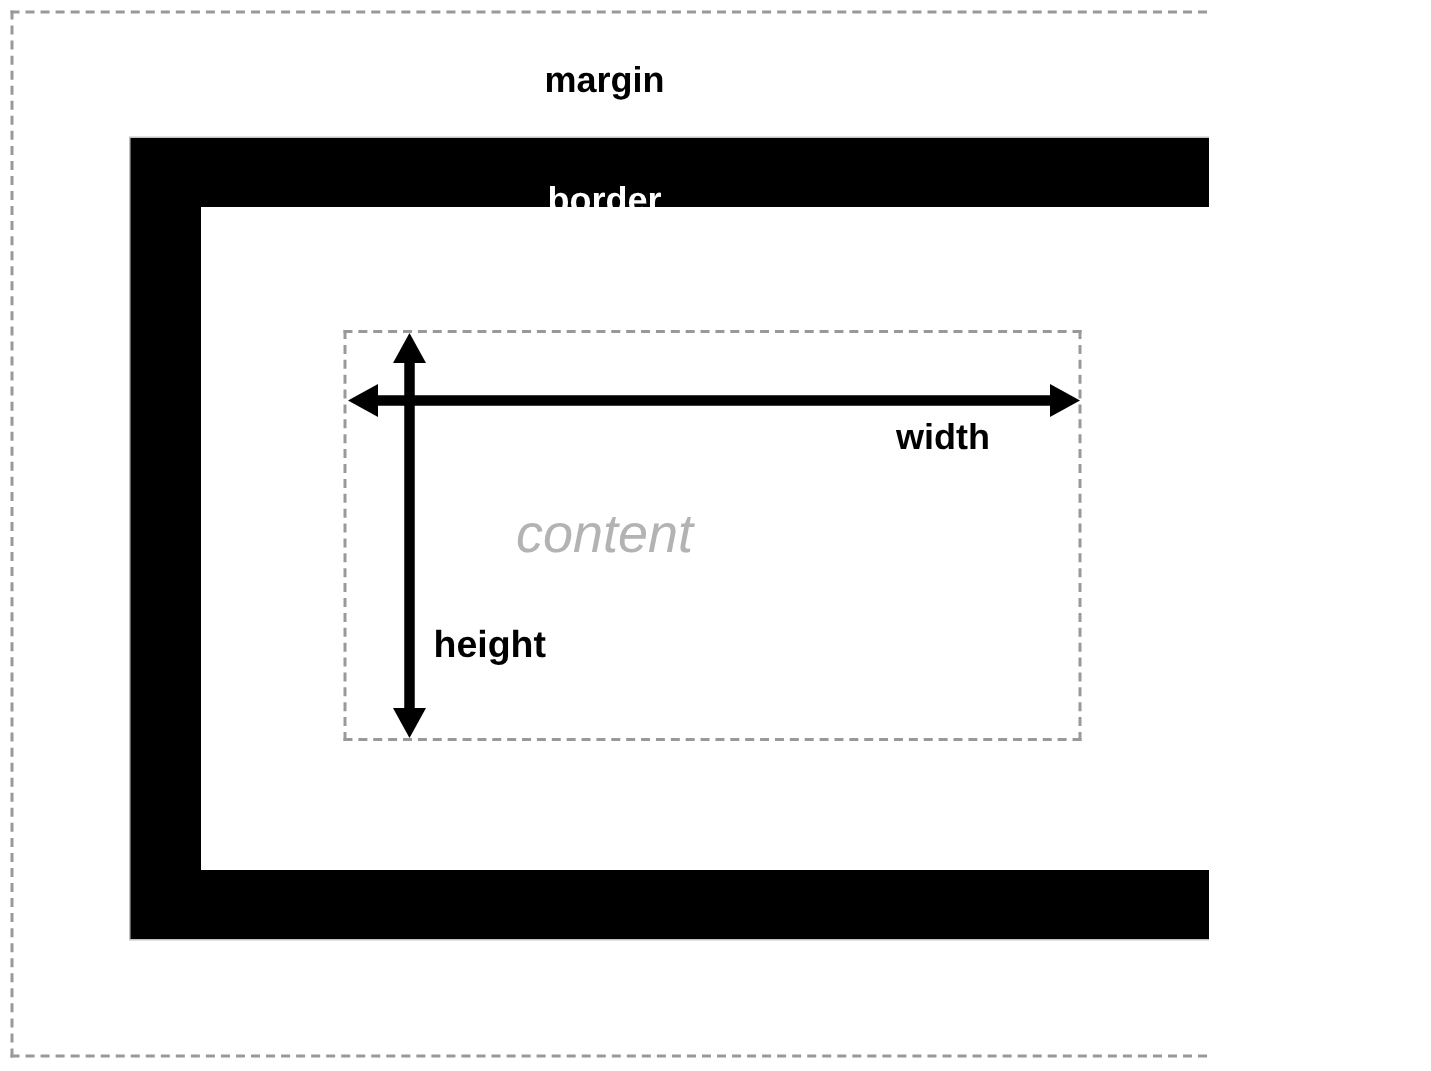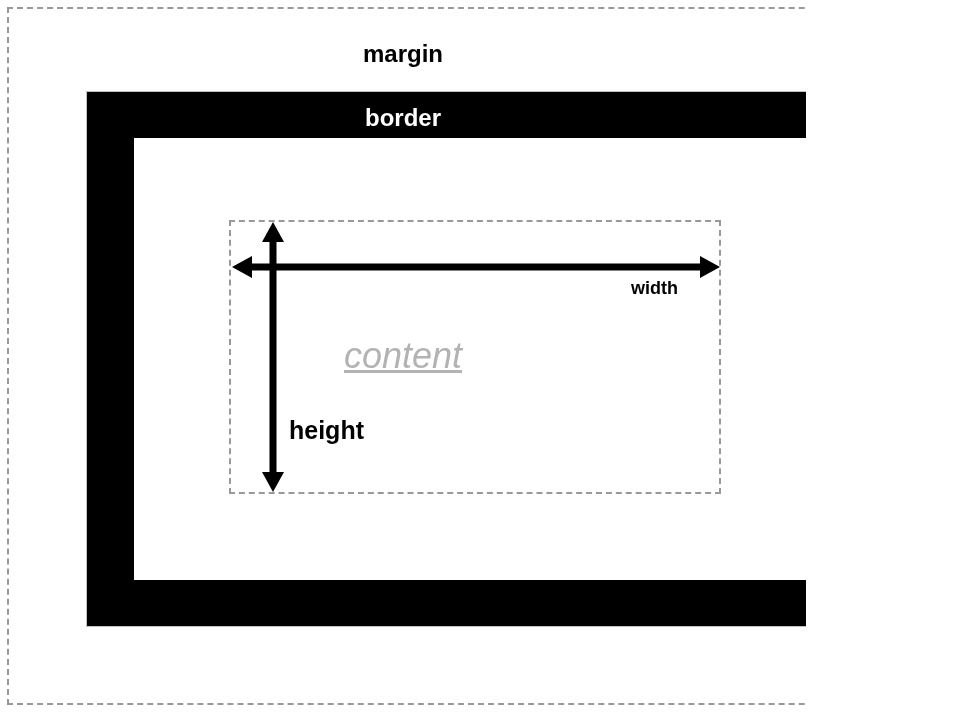--- a/index.html
+++ b/index.html
@@ -49,21 +49,21 @@
   .border-box {
     position: absolute;
     left: 87px;
     top: 92px;
     width: 777px;
     height: 534px;
     background: var(--border-fill);
     box-shadow: 0 0 0 1px rgba(120,120,120,0.45);
   }
   .border-label {
-    top: 104px;
+    top: 120px;
     color: var(--border-label-text);
   }
   .padding-box {
     position: absolute;
     left: 134px;
     top: 138px;
     width: 684px;
     height: 442px;
     background: var(--background);
   }
@@ -76,28 +76,27 @@
     height: 274px;
     border: 2px dashed var(--dash-gray);
     box-sizing: border-box;
   }
   .content-label {
     top: 335px;
     font-weight: normal;
     font-style: italic;
     font-size: 36px;
     color: var(--content-text);
-    text-decoration: underline;
   }
   .width-label {
     top: 278px;
-    left: 538px;
+    left: 520px;
     width: 140px;
     text-align: right;
-    font-size: 18px;
+    font-size: 24px;
   }
   .height-label {
     top: 416px;
     left: 289px;
     font-size: 25px;
     text-align: center;
   }
   .arrow-layer {
     position: absolute;
     left: 0;

